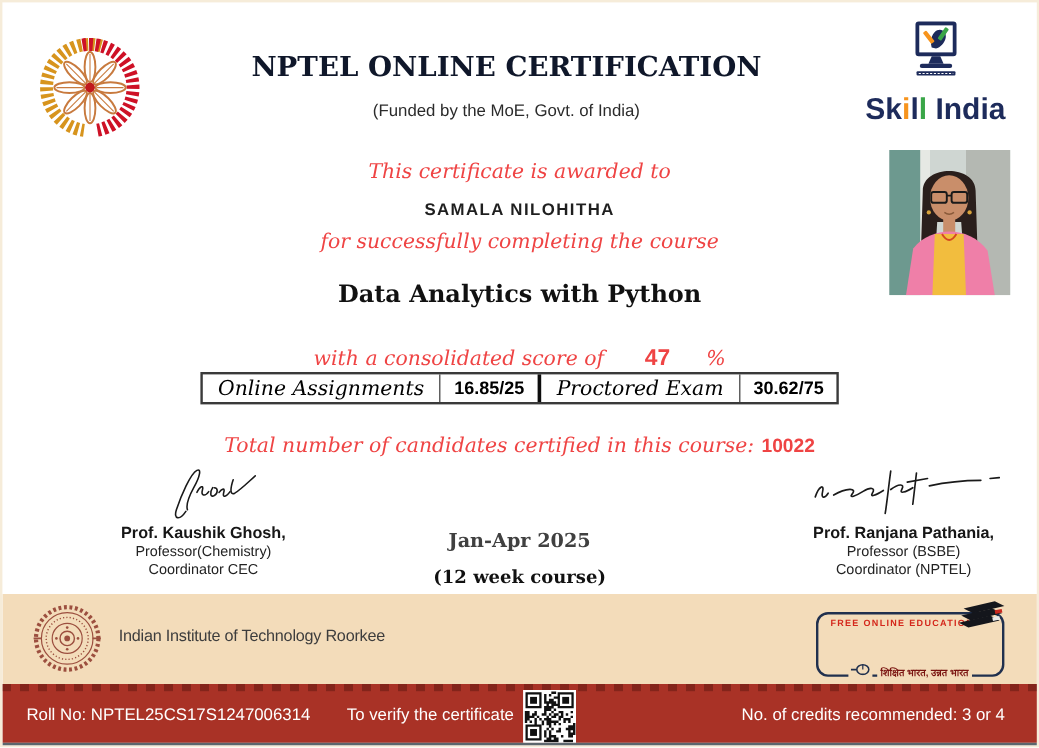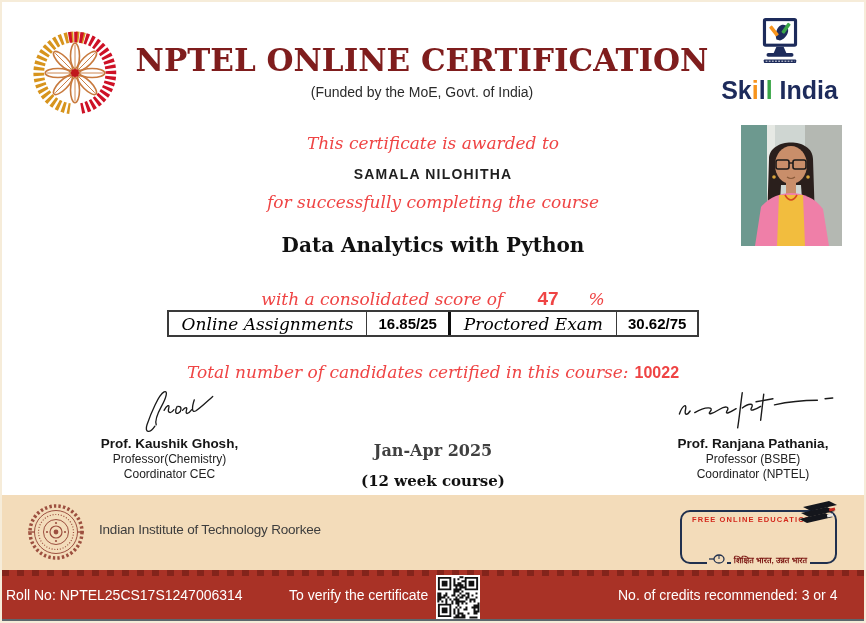--- a/index.html
+++ b/index.html
@@ -6,21 +6,21 @@
   .page{
     position:relative;width:866px;height:623px;background:#ffffff;
     font-family:"Liberation Sans",sans-serif;overflow:hidden;
     box-sizing:border-box;border:2px solid #f6ecd9;
   }
   .abs{position:absolute;}
   .ctr{left:0;right:0;text-align:center;}
 
   
   .title{top:40px;font-family:"DejaVu Serif",serif;font-weight:bold;
-         font-size:31px;color:#7f1d1d;letter-spacing:0px;}
+         font-size:23px;color:#0f172a;letter-spacing:0px;}
   .subtitle{top:82px;font-size:14px;color:#2b2b2b;}
 
   
   .skill-block{top:14px;left:695px;width:165px;text-align:center;}
   .skill-name{font-size:25px;font-weight:bold;color:#1d2b5b;letter-spacing:0px;line-height:1;}
   .si-o{color:#f7941d;} .si-g{color:#3aa648;}
   .skill-ribbon{margin-top:3px;background:#d9d9d9;color:#4a342a;font-weight:bold;
                 font-size:11px;padding:2px 4px;display:inline-block;}
 
   
@@ -77,21 +77,21 @@
   .swayam-tagrow{position:absolute;bottom:-6px;left:0;width:100%;display:flex;
                  justify-content:center;align-items:center;gap:4px;}
   .swayam-tag{background:#f3dcba;padding:0 3px;font-size:8px;font-weight:bold;color:#7a1410;}
   .swayam-books{position:absolute;top:-13px;right:-6px;}
 
   
   .redbar{top:568px;left:0;width:866px;height:49px;background:#a93226;color:#fff;}
   .redbar-texture{position:absolute;top:0;left:0;width:100%;height:6px;
       background:repeating-linear-gradient(90deg,rgba(60,10,6,.35) 0 7px,rgba(0,0,0,0) 7px 15px);}
   .redbar .txt{position:absolute;top:17px;font-size:14px;}
-  .roll{left:4px;}
+  .roll{left:20px;}
   .verify{left:287px;}
   .credits{left:616px;font-size:13.5px;}
   .qr{position:absolute;top:5px;left:434px;width:44px;height:44px;background:#fff;padding:0;}
 
   .greystrip{top:617px;left:0;width:866px;height:6px;background:#5c666d;}
 </style>
 </head>
 <body>
 
 <div class="page">

